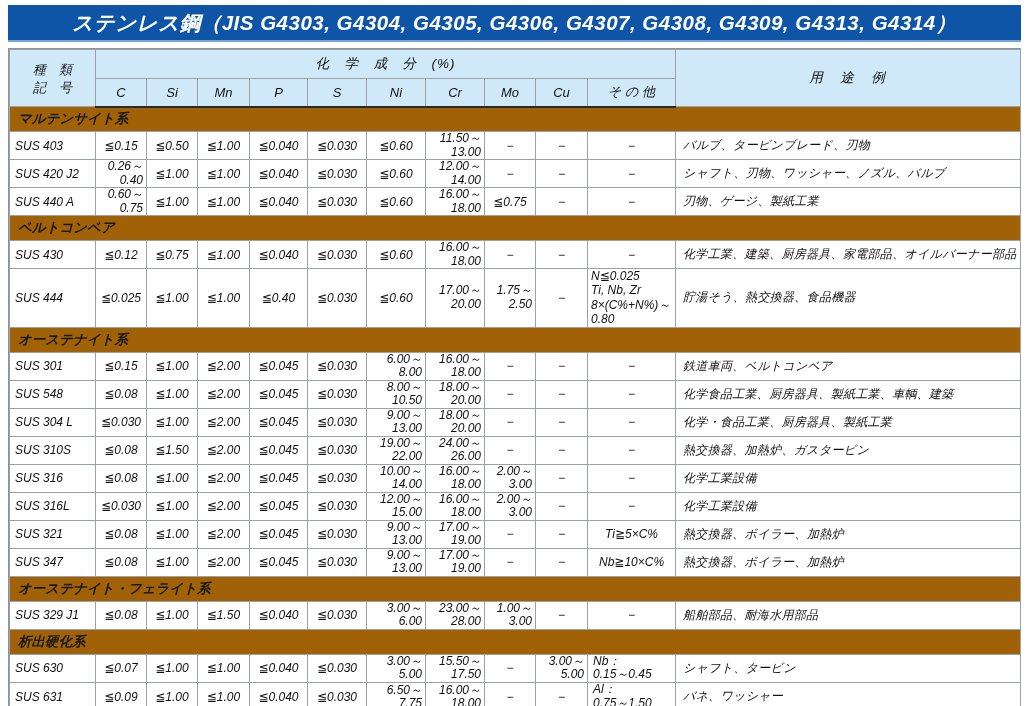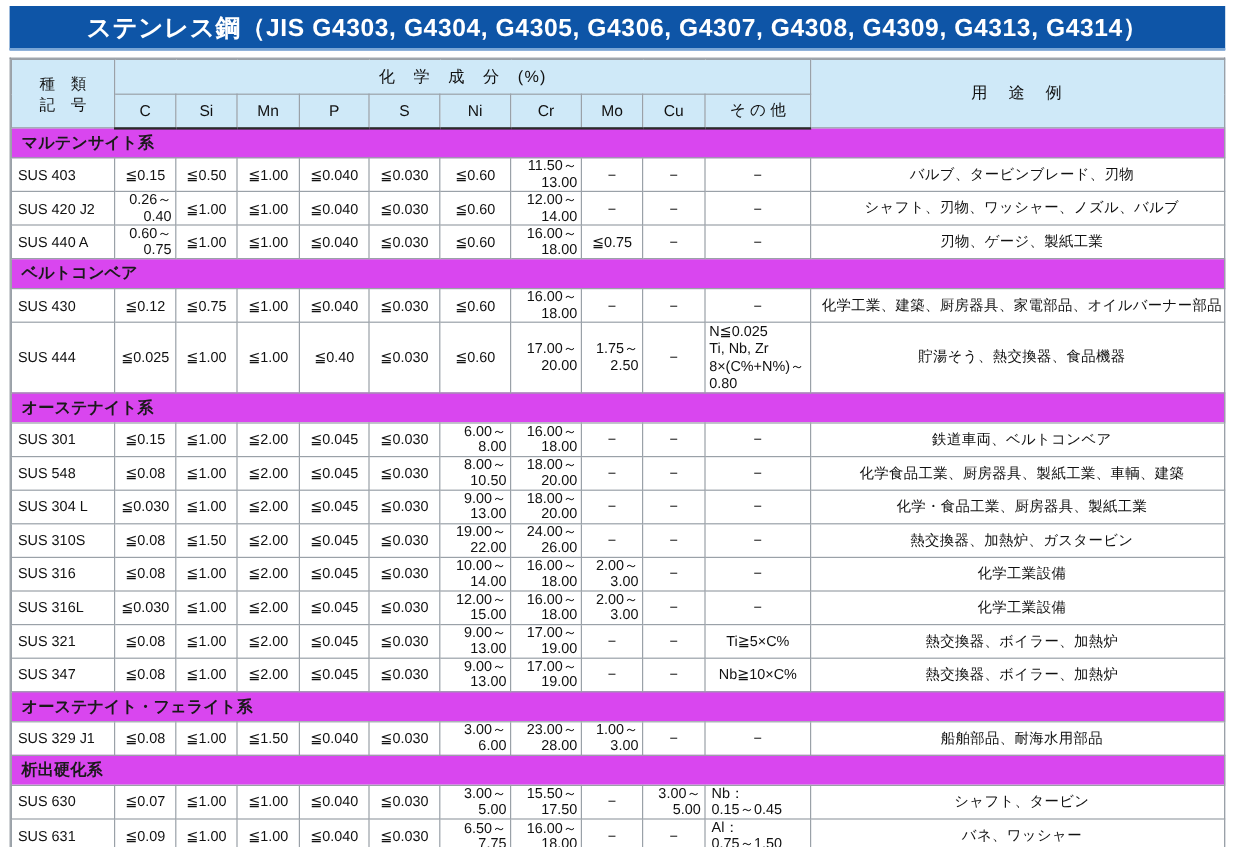--- a/index.html
+++ b/index.html
@@ -1,20 +1,20 @@
 <!DOCTYPE html>
 <html><head>
 <meta charset="utf-8">
 <style>
   html,body{
     margin:0;padding:0;width:1029px;height:706px;background:#ffffff;
     font-family:"Liberation Sans","DejaVu Sans",sans-serif;
     -webkit-font-smoothing:antialiased;overflow:hidden;
   }
-  .page{width:976px;height:706px;position:relative;}
+  .page{width:976px;height:706px;position:relative;font-style:italic;}
   .title-bar{
     position:absolute;left:8px;top:5px;width:1013px;height:37px;
     background:#0e55a7;color:#ffffff;font-weight:bold;font-size:20.5px;
     display:flex;align-items:center;justify-content:center;
     letter-spacing:0.5px;border-bottom:2px solid #7aa6d6;box-sizing:border-box;
   }
   .tbl-wrap{
     position:absolute;left:8px;top:48px;width:1013px;
     border:1px solid #8b9299;border-bottom:3px solid #1c3e78;box-sizing:border-box;
   }
@@ -24,31 +24,31 @@
   thead tr.h1 th{height:29px;}
   thead tr.h2 th{height:28px;}
   thead tr.h2 th{border-bottom:2px solid #2a2a2a;}
   th.kind{font-size:13px;}
   th.kind div{line-height:1.0;}
   th.kind .kl{padding:3px 0 5px 0;}
   th.kind .kl2{padding:0 0 2px 0;}
   th.usage-h{font-size:13.5px;letter-spacing:2px;}
   th.chem-group{font-size:13.5px;letter-spacing:1px;}
   tbody tr.section td{
-    background:#d946ef;font-weight:bold;font-size:13.5px;height:25px;
+    background:#a16207;font-weight:bold;font-size:13.5px;height:25px;
     text-align:left;padding-left:8px;color:#1a1a1a;
   }
   tbody tr.data td{height:28px;font-size:12px;background:#ffffff;vertical-align:middle;}
   td.code{background:#cfe9f8;text-align:left;padding-left:5px;font-size:12.5px;}
   td.chem{text-align:center;}
   td.range{text-align:right;padding-right:3px;line-height:1.12;white-space:pre-line;font-size:11.5px;margin-top:33px;}
   td.osmall{font-size:11px;text-align:center;}
   td.oleft{font-size:11px;text-align:left;padding-left:5px;line-height:1.15;white-space:pre-line;}
   td.tiny{font-size:8.5px;text-align:left;padding-left:3px;line-height:1.2;white-space:pre-line;}
-  td.usage{text-align:center;padding-left:7px;font-size:12.5px;letter-spacing:0.3px;}
+  td.usage{text-align:left;padding-left:7px;font-size:12.5px;letter-spacing:0.3px;}
 </style>
 </head>
 <body>
 
 <div class="page">
   <div class="title-bar">ステンレス鋼（JIS G4303, G4304, G4305, G4306, G4307, G4308, G4309, G4313, G4314）</div>
 
   <div class="tbl-wrap">
     <table>
       <colgroup>

